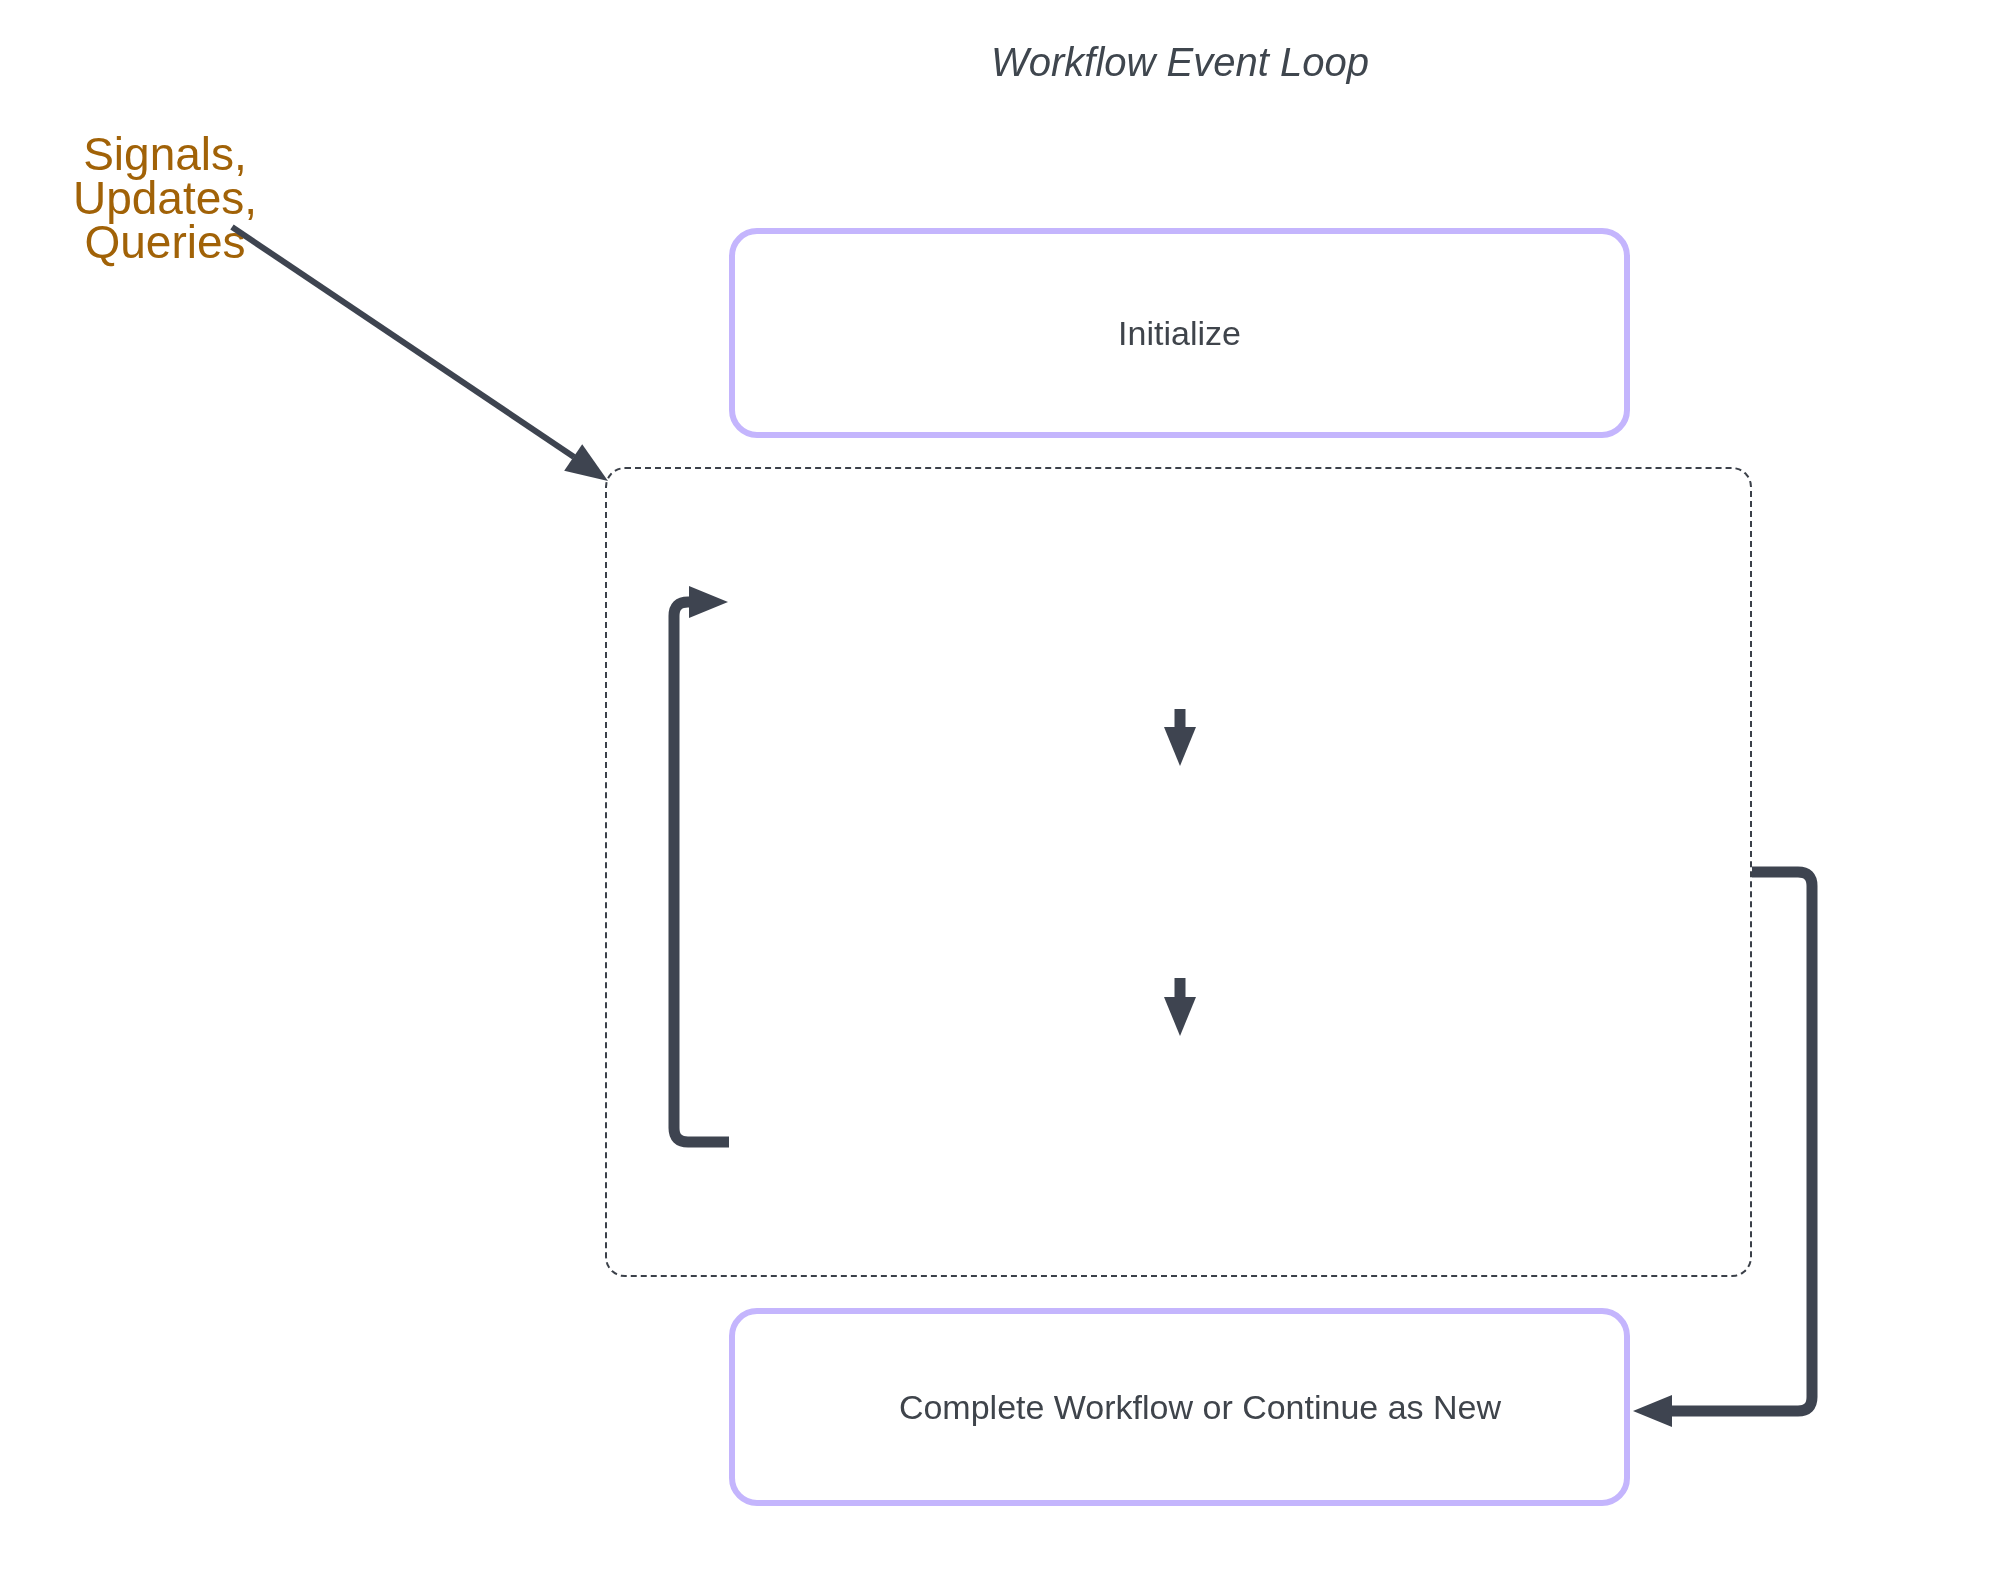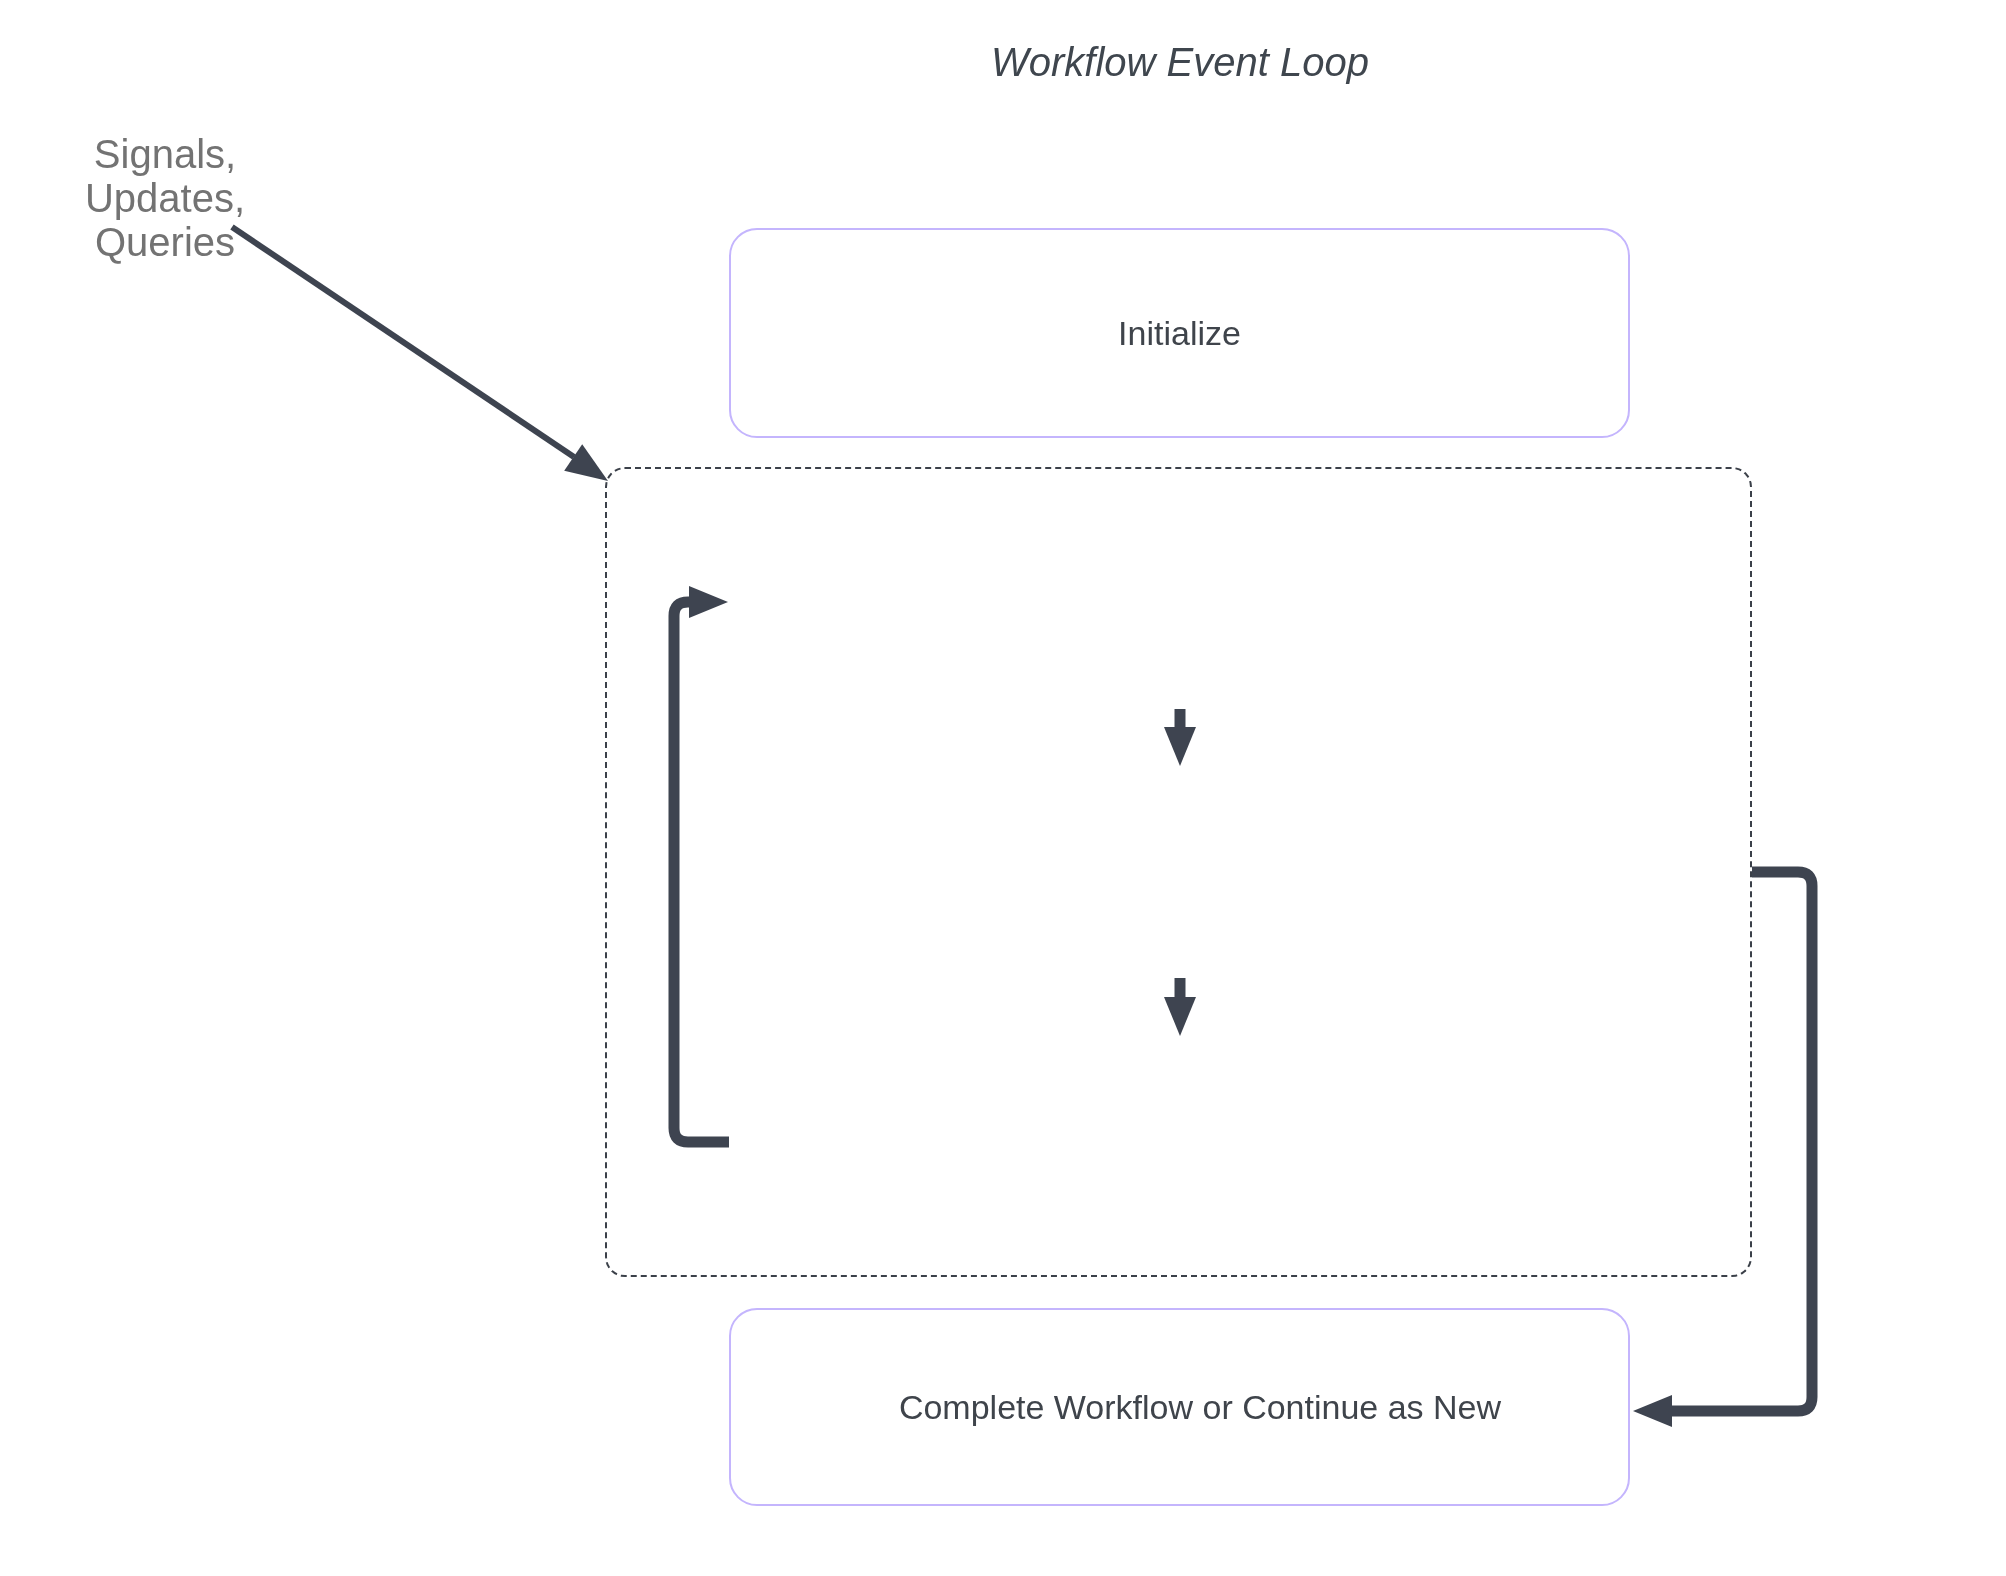--- a/index.html
+++ b/index.html
@@ -25,31 +25,31 @@
     font-style: italic;
     color: #3f464e;
     line-height: 1.2;
   }
   .side-label {
     position: absolute;
     left: 30px;
     top: 132px;
     width: 270px;
     text-align: center;
-    font-size: 40px;
+    font-size: 46px;
     line-height: 44px;
-    color: #737373;
+    color: #a16207;
     white-space: pre-line;
   }
   .node {
     position: absolute;
     left: 729px;
     width: 901px;
     box-sizing: border-box;
-    border: 2px solid #c4b5fd;
+    border: 6px solid #c4b5fd;
     border-radius: 28px;
     background: #ffffff;
     display: flex;
     align-items: center;
     justify-content: center;
     text-align: center;
     font-size: 34px;
     color: #3f444b;
     z-index: 2;
   }

